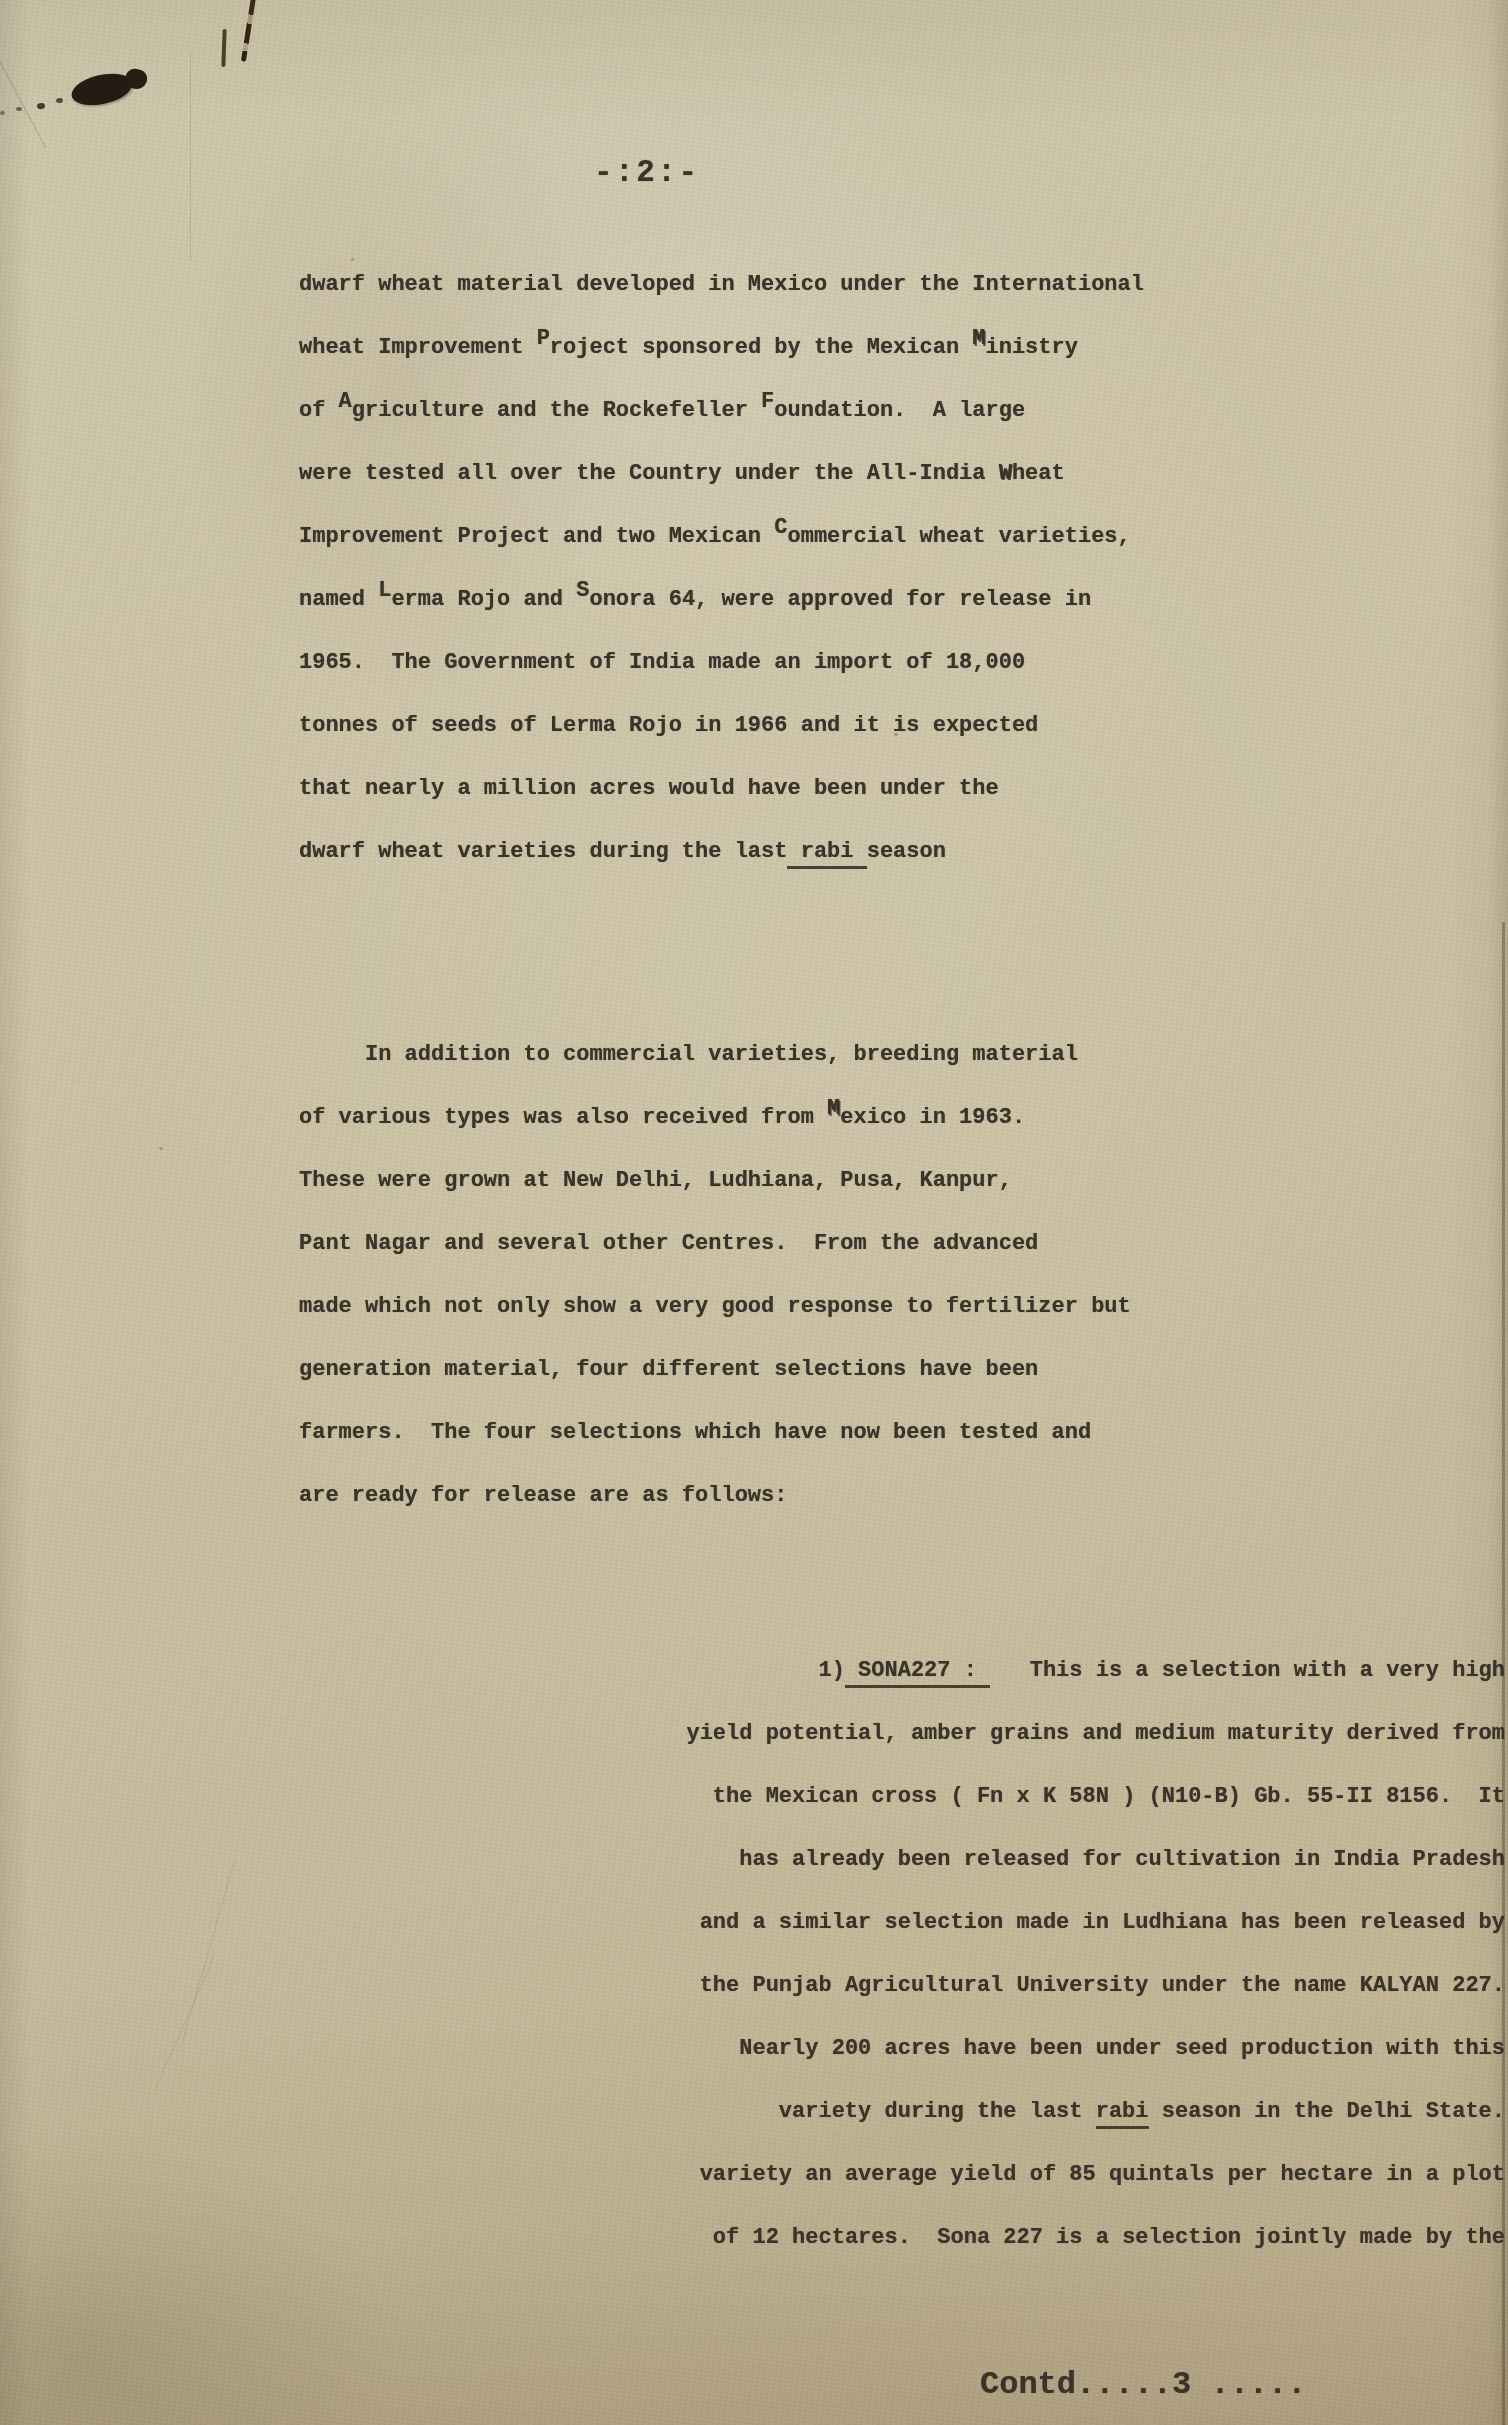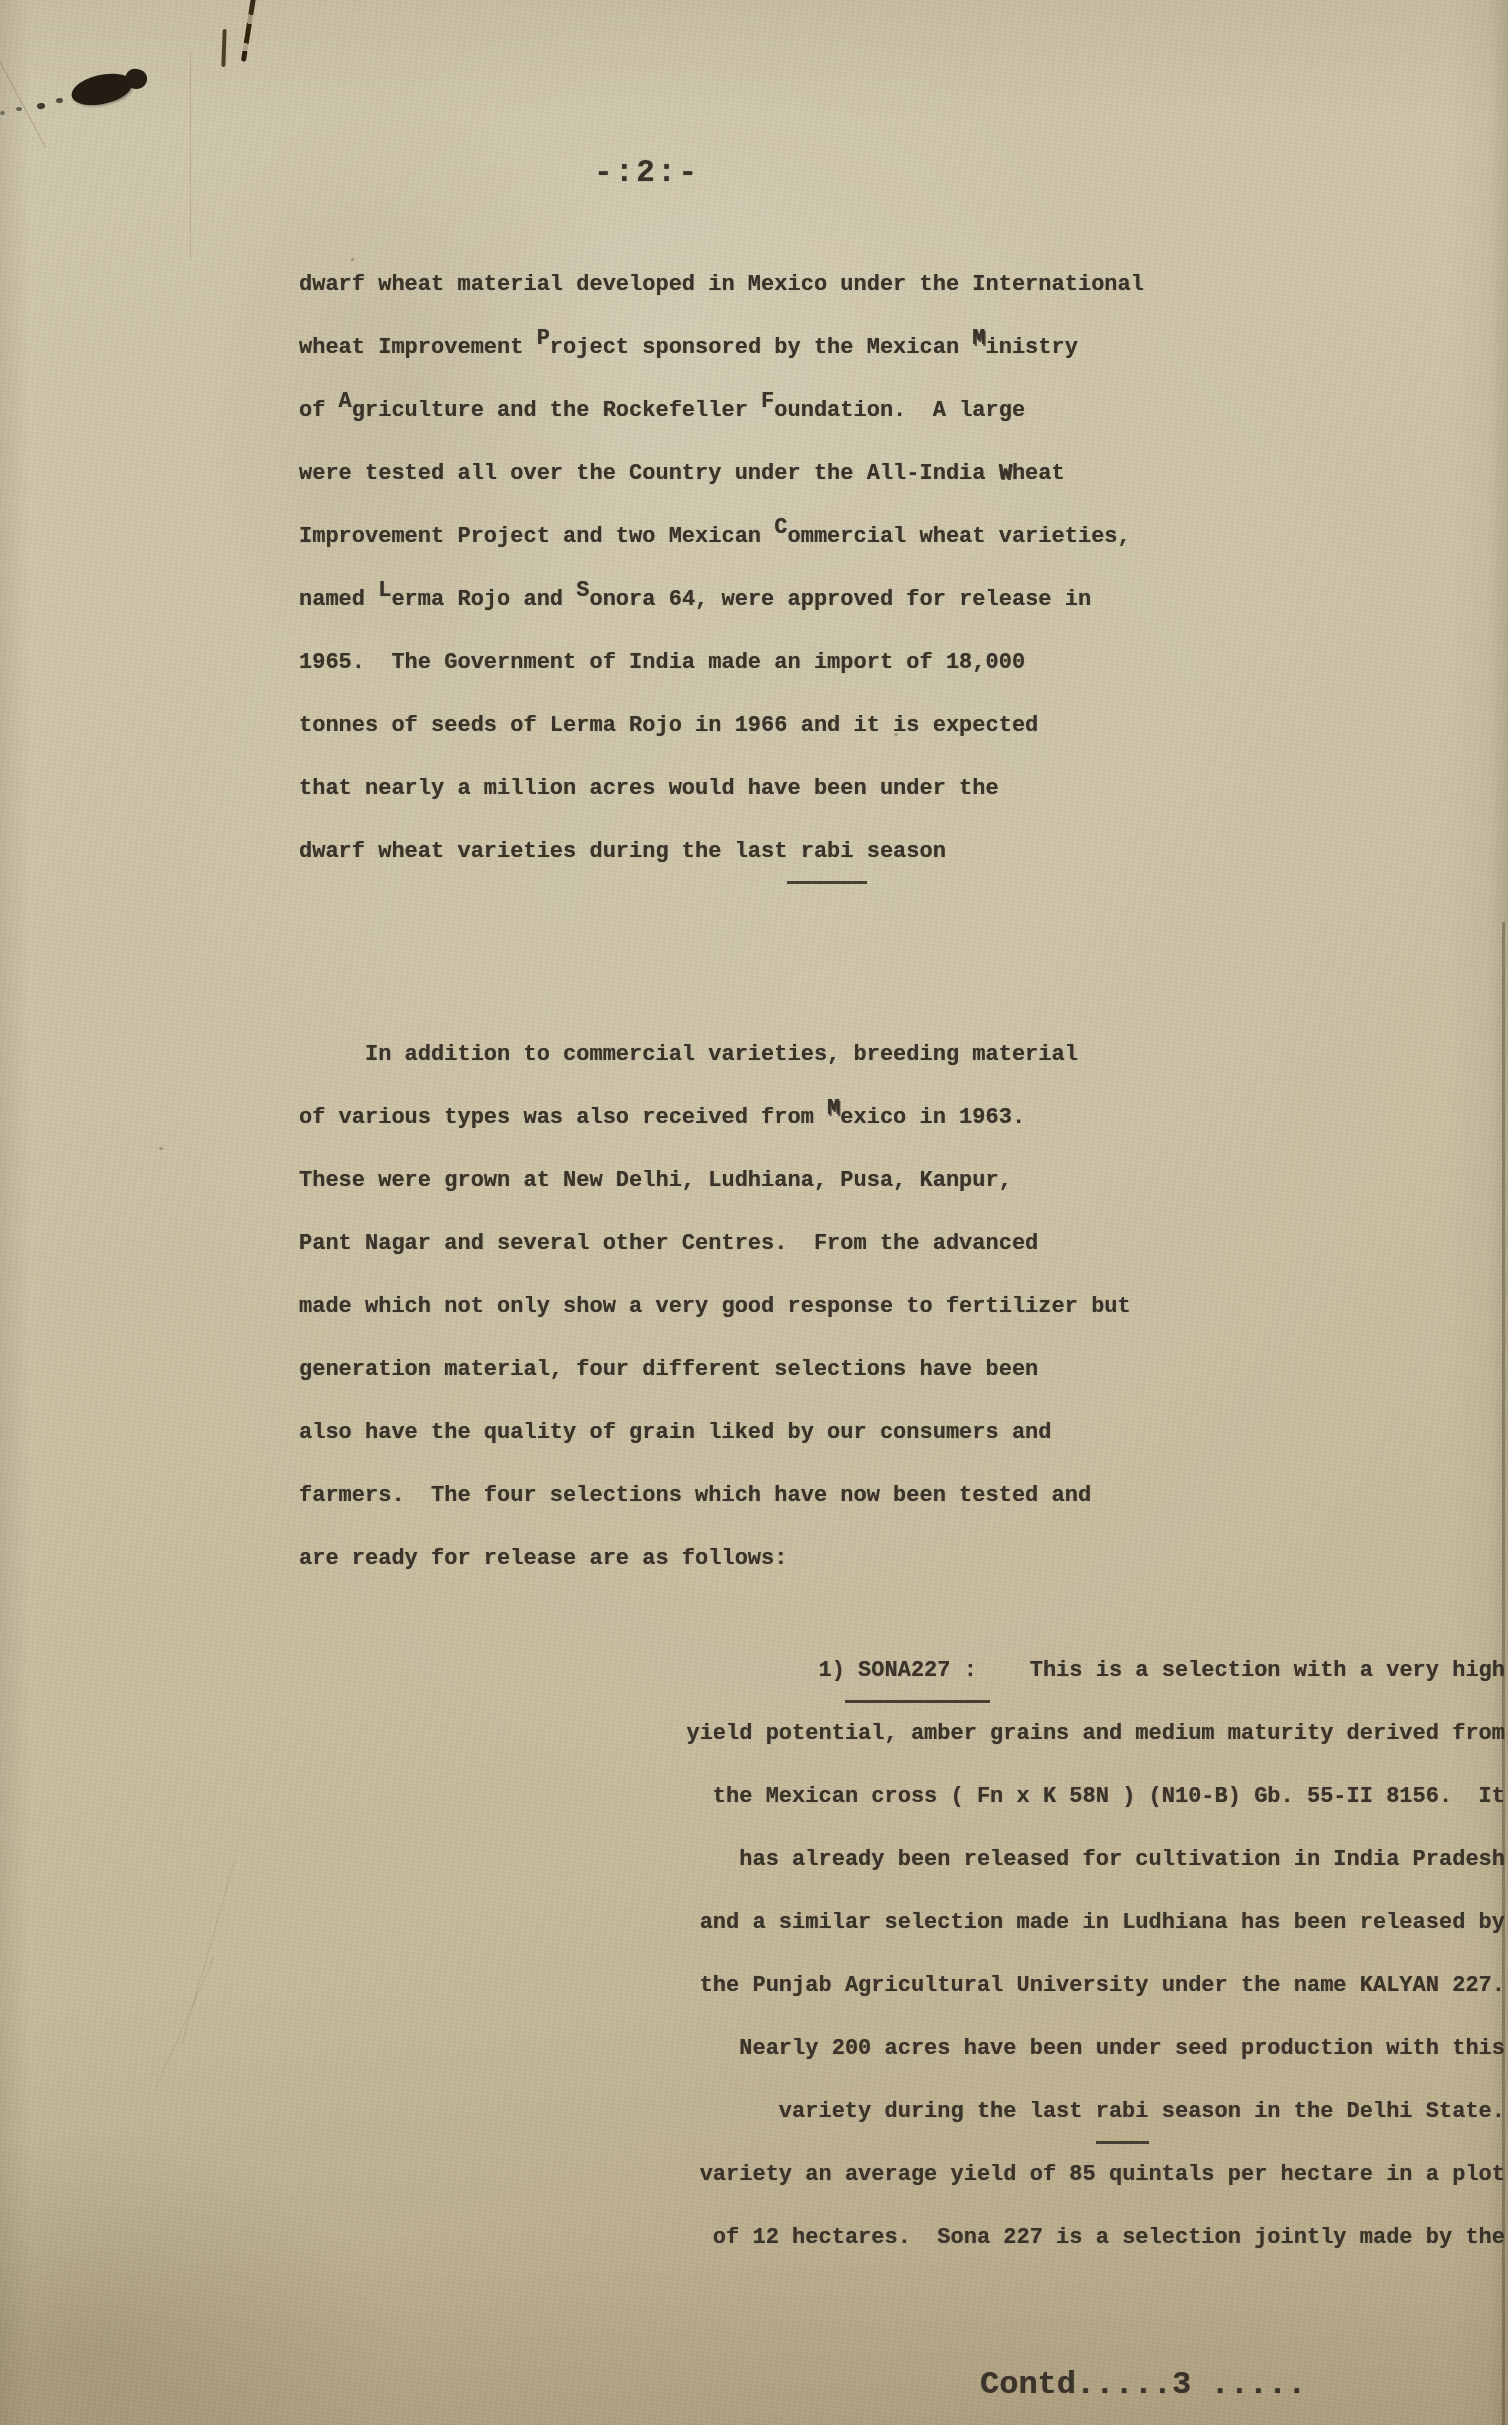--- a/index.html
+++ b/index.html
@@ -39,21 +39,21 @@
     width: 1206px;
     font-size: 22px;
     text-shadow: 0 0 0.8px rgba(56,48,38,0.65);
   }
   .line { height: 63px; line-height: 63px; white-space: pre; }
   .line span { white-space: pre; }
   .raised { position: relative; top: -8.8px; }
   .overstruck { text-shadow: 1.1px 0.8px 0 rgba(58,50,40,0.85), 0 0 0.8px rgba(56,48,38,0.6); }
   .raised-overstruck { position: relative; top: -8.8px;
     text-shadow: 1.1px 1.9px 0 rgba(58,50,40,0.8), 0 0 0.8px rgba(56,48,38,0.6); }
-  .underline { border-bottom: 3.2px solid rgba(52,45,36,0.88); padding-bottom: 17px; }
+  .underline { border-bottom: 3.2px solid rgba(52,45,36,0.88); padding-bottom: 2px; }
   .faded { opacity: 0.35; }
   .pageno {
     position: absolute; left: 594px; top: 157px;
     font-size: 31px; line-height: 31px; letter-spacing: 2.5px;
     text-shadow: 0 0 0.9px rgba(56,48,38,0.7);
   }
   .contd {
     position: absolute; left: 980px; top: 2369px;
     font-size: 32px; line-height: 31px;
     text-shadow: 0 0 0.9px rgba(56,48,38,0.7);
@@ -131,21 +131,20 @@
       <div class="line"><span>that nearly a million acres would have been under the</span></div>
       <div class="line"><span>dwarf wheat varieties during the last</span><span class="underline"> rabi </span><span>season</span></div>
     </div>
   <div class="typed" style="top:1023px;">
       <div class="line"><span>     In addition to commercial varieties, breeding material</span></div>
       <div class="line"><span>of various types was also received from </span><span class="raised-overstruck">M</span><span>exico in 1963.</span></div>
       <div class="line"><span>These were grown at New Delhi, Ludhiana, Pusa, Kanpur,</span></div>
       <div class="line"><span>Pant Nagar and several other Centres.  From the advanced</span></div>
       <div class="line"><span>made which not only show a very good response to fertilizer but</span></div>
       <div class="line"><span>generation material, four different selections have been</span></div>
-      <div class="line"><span>also have the quality of grain liked by our consumers and</span></div>
       <div class="line"><span>farmers.  The four selections which have now been tested and</span></div>
       <div class="line"><span>are ready for release are as follows:</span></div>
     </div>
   <div class="typed" style="top:1639px;text-align:right;">
       <div class="line"><span>     1)</span><span class="underline"> SONA227 : </span><span>   This is a selection with a very high</span></div>
       <div class="line"><span>yield potential, amber grains and medium maturity derived from</span></div>
       <div class="line"><span>the Mexican cross ( Fn x K 58N ) (N10-B) Gb. 55-II 8156.  It</span></div>
       <div class="line"><span>has already been released for cultivation in India Pradesh</span></div>
       <div class="line"><span>and a similar selection made in Ludhiana has been released by</span></div>
       <div class="line"><span>the Punjab Agricultural University under the name KALYAN 227.</span></div>

